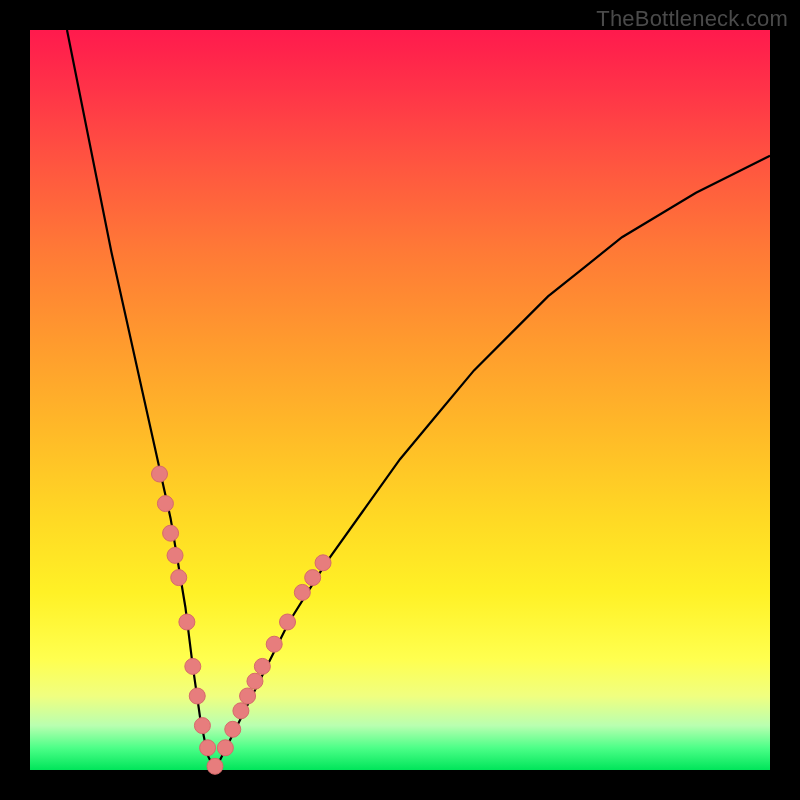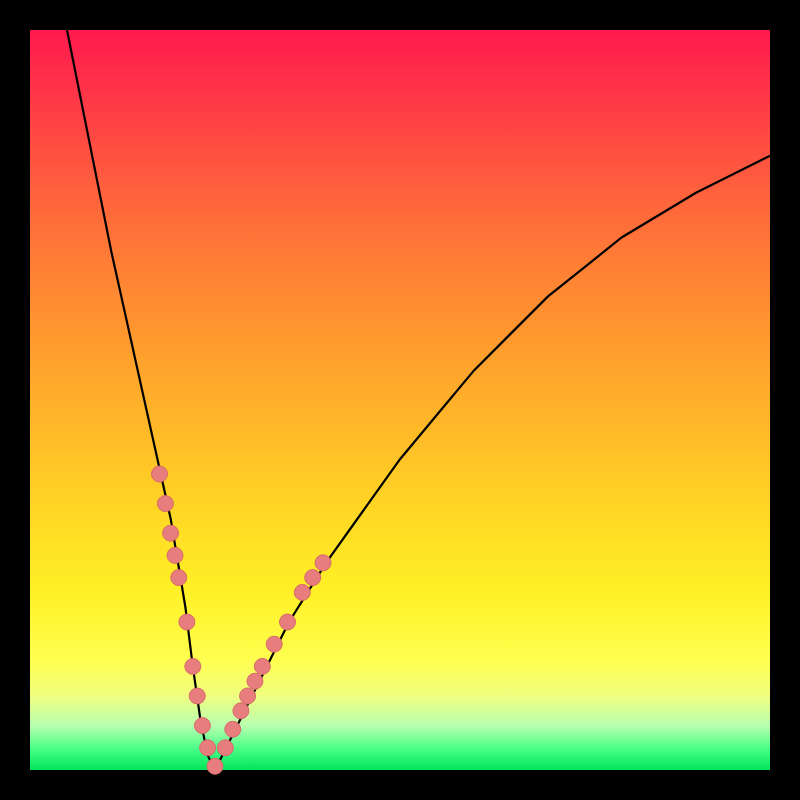--- a/index.html
+++ b/index.html
@@ -87,13 +87,14 @@
           <circle cx="224.96" cy="651.20" r="8" fill="#e77d7d" stroke="#d66a6a" stroke-width="1"></circle>
           <circle cx="232.36" cy="636.40" r="8" fill="#e77d7d" stroke="#d66a6a" stroke-width="1"></circle>
           <circle cx="244.20" cy="614.20" r="8" fill="#e77d7d" stroke="#d66a6a" stroke-width="1"></circle>
           <circle cx="257.52" cy="592.00" r="8" fill="#e77d7d" stroke="#d66a6a" stroke-width="1"></circle>
           <circle cx="272.32" cy="562.40" r="8" fill="#e77d7d" stroke="#d66a6a" stroke-width="1"></circle>
           <circle cx="282.68" cy="547.60" r="8" fill="#e77d7d" stroke="#d66a6a" stroke-width="1"></circle>
           <circle cx="293.04" cy="532.80" r="8" fill="#e77d7d" stroke="#d66a6a" stroke-width="1"></circle>
         </g>
     </svg>
   </div>
+  <div class="watermark">TheBottleneck.com</div>
 </div>
 
 </body></html>

